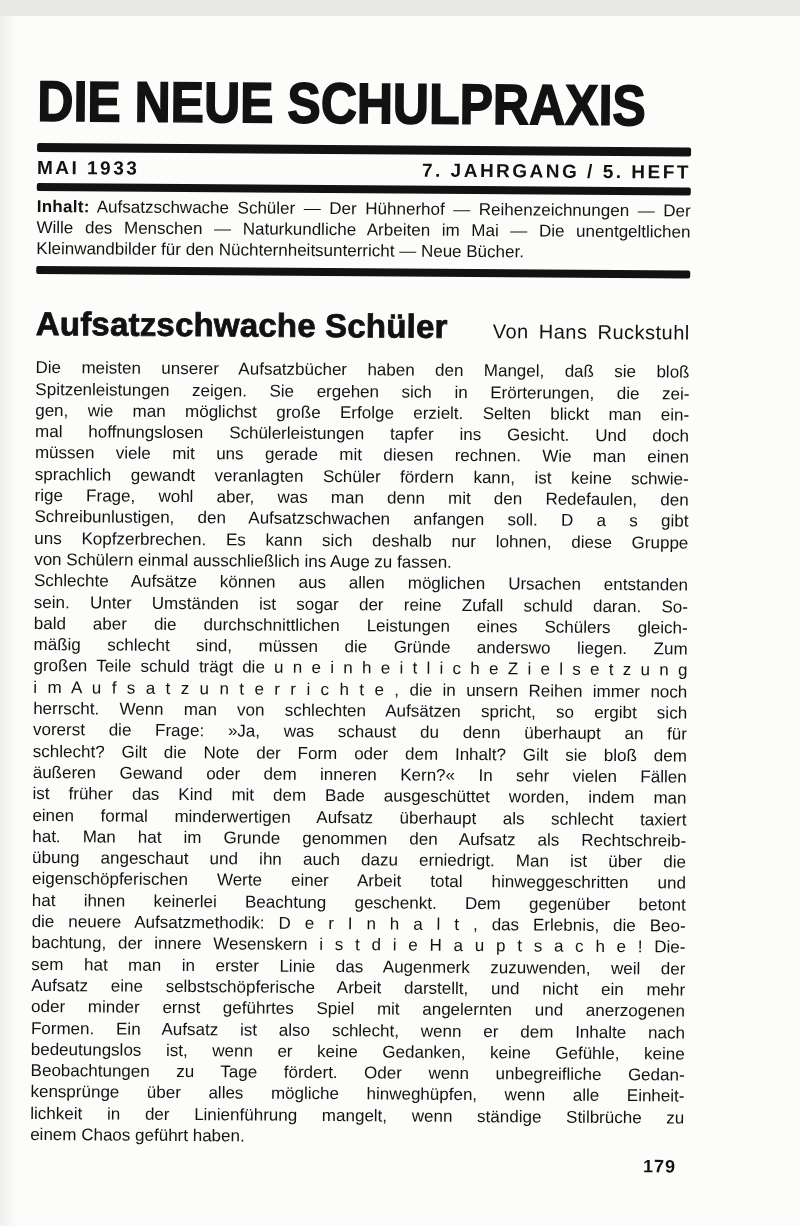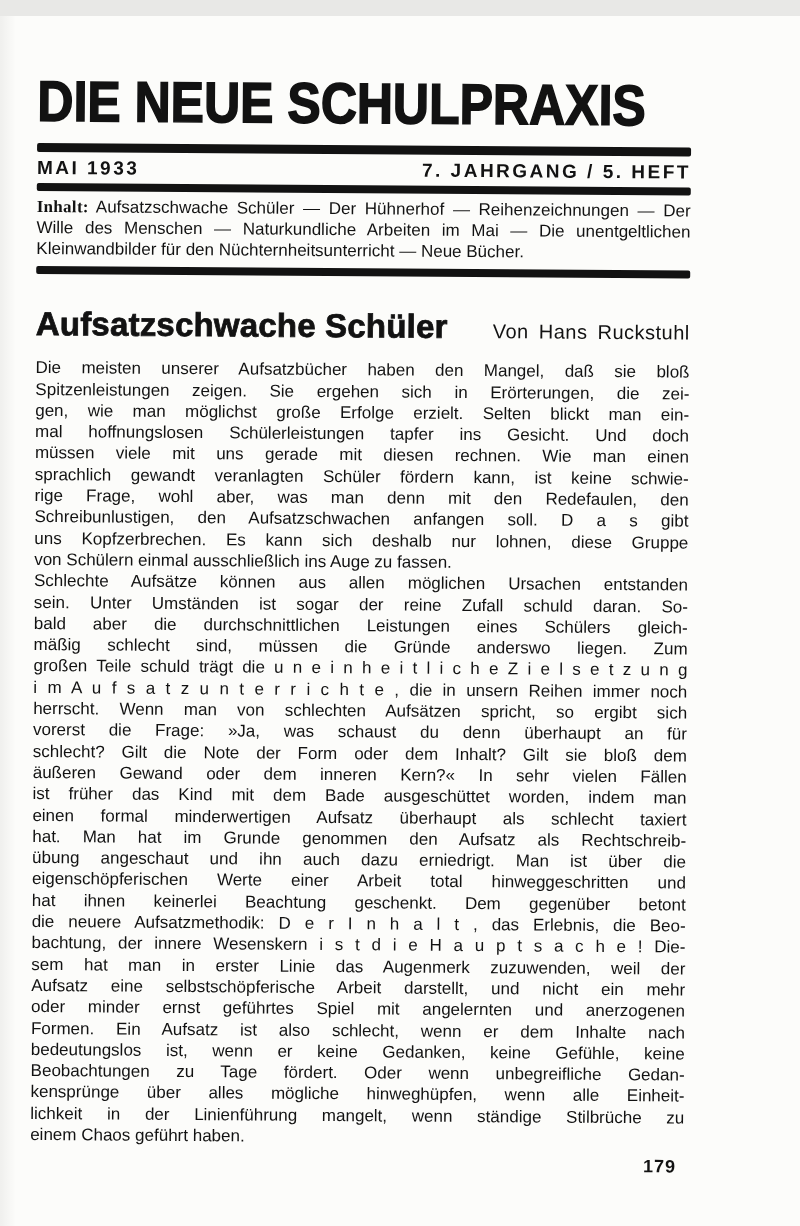--- a/index.html
+++ b/index.html
@@ -71,21 +71,20 @@
     margin: 0;
     padding: 5px 0 7px 0;
     font-size: 17px;
     line-height: 21px;
     text-align: justify;
   }
   .contents strong {
     font-weight: bold;
     margin-right: 7px;
     letter-spacing: 0.3px;
-    font-family: Liberation Serif, serif;
   }
 
   
   .article-head {
     margin-top: 32px;
     display: flex;
     justify-content: space-between;
     align-items: baseline;
   }
   .article-title {

